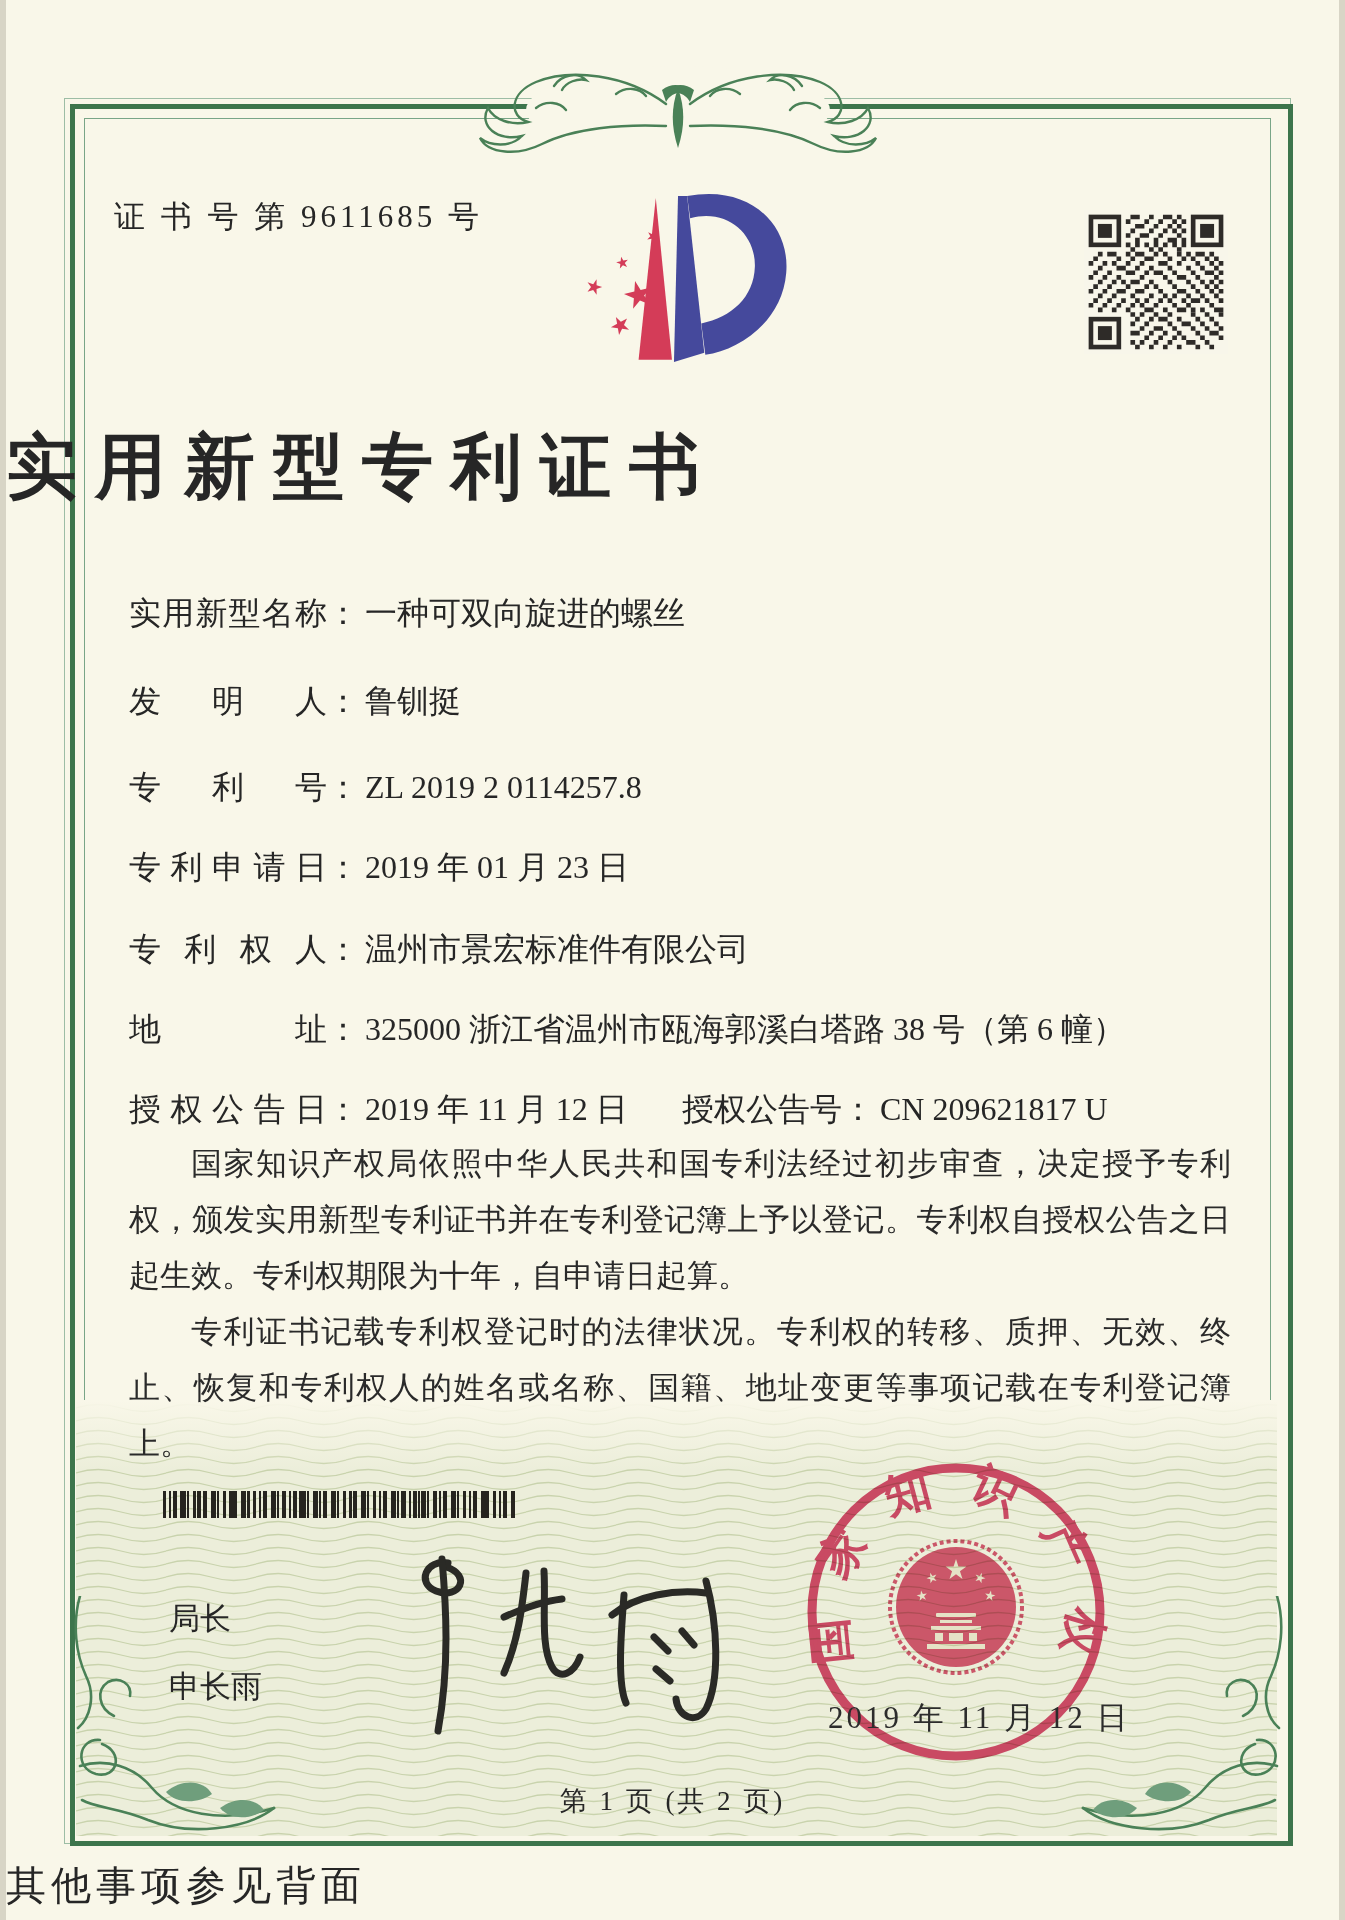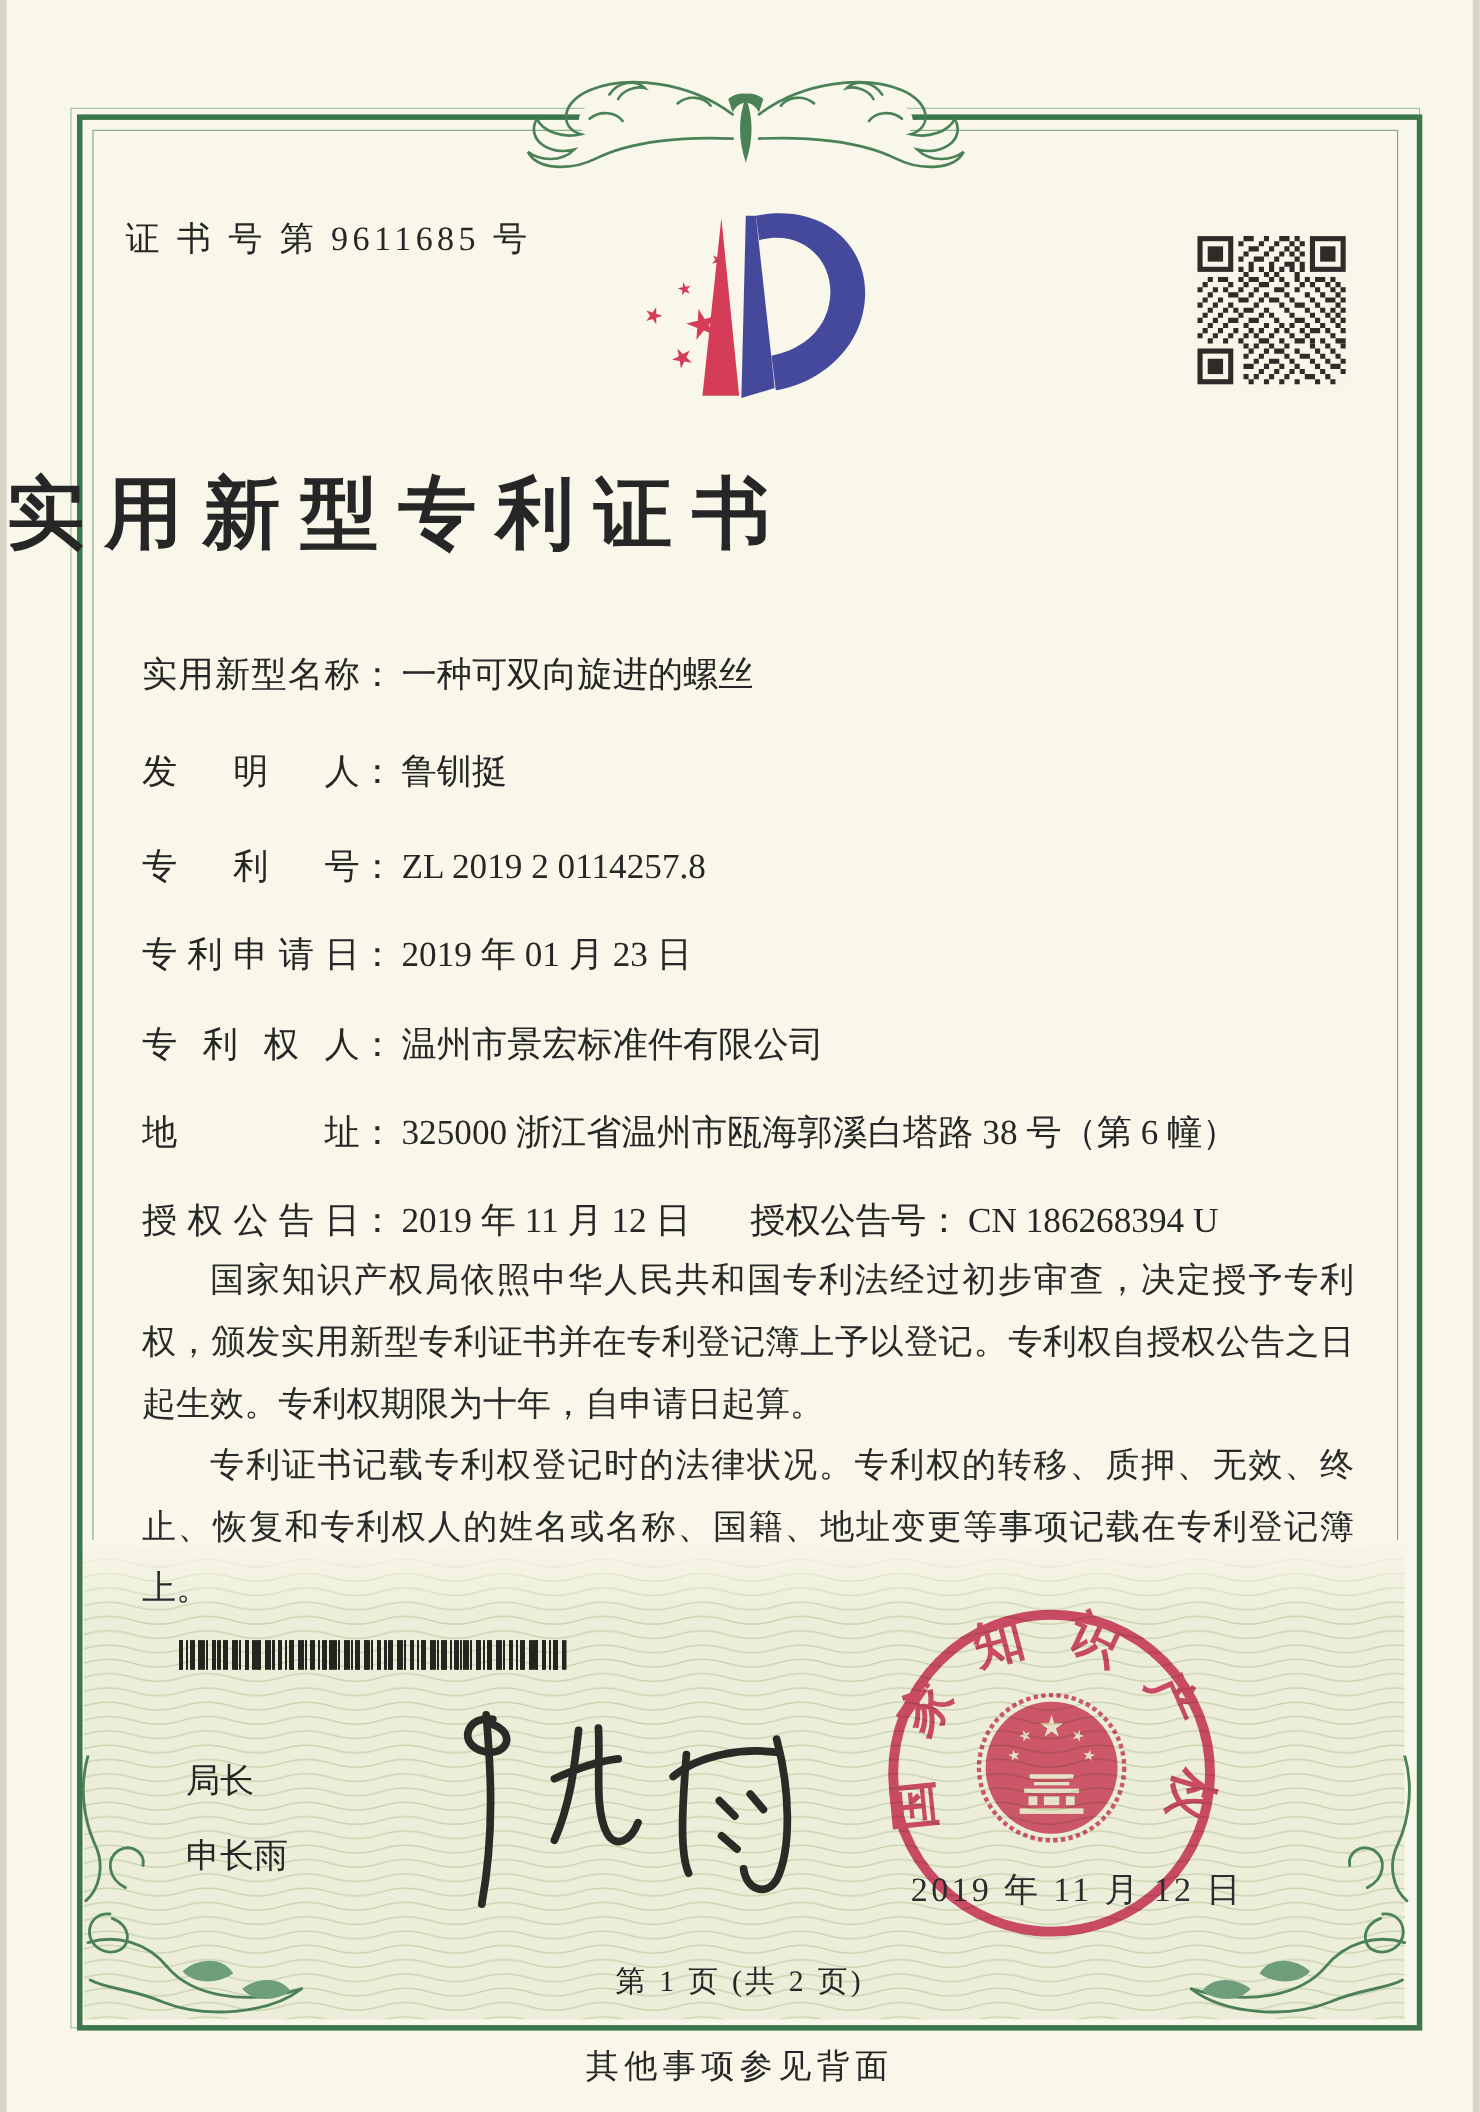--- a/index.html
+++ b/index.html
@@ -38,21 +38,21 @@
   .sig-name{top:1666px;}
   .signature{position:absolute;left:365px;top:1545px;width:380px;height:200px;z-index:2;}
   .seal{position:absolute;left:795px;top:1457px;width:310px;height:310px;z-index:3;mix-blend-mode:multiply;}
   .sealdate{position:absolute;left:822px;top:1697px;font-size:31px;letter-spacing:3px;color:#2c2c2c;z-index:4;white-space:nowrap;}
   
   .dragons{position:absolute;left:460px;top:64px;width:424px;height:92px;z-index:2;}
   .corner-l{position:absolute;left:64px;top:1596px;width:300px;height:248px;z-index:2;}
   .corner-r{position:absolute;left:981px;top:1596px;width:300px;height:248px;z-index:2;transform:scaleX(-1);}
   
   .pageno{position:absolute;left:0;right:0;top:1783px;text-align:center;font-size:27px;letter-spacing:3px;z-index:2;}
-  .backnote{position:absolute;left:0;right:0;top:1858px;text-align:center;font-size:30px;letter-spacing:5px;z-index:2;}
+  .backnote{position:absolute;left:0;right:0;top:1858px;text-align:left;font-size:40px;letter-spacing:5px;z-index:2;}
 </style>
 </head>
 <body>
 
 <div class="page">
 
   
   <svg width="0" height="0" aria-hidden="true">
       <defs>
     <polygon id="star" points="0,-10 2.2,-3.1 9.5,-3.1 3.6,1.2 5.9,8.1 0,3.8 -5.9,8.1 -3.6,1.2 -9.5,-3.1 -2.2,-3.1"></polygon>
@@ -173,21 +173,21 @@
     <span class="flabel">专利申请日</span><span class="colon">：</span><span class="fvalue">2019 年 01 月 23 日</span>
   </div>
   <div class="row" style="top:928px">
     <span class="flabel">专利权人</span><span class="colon">：</span><span class="fvalue">温州市景宏标准件有限公司</span>
   </div>
   <div class="row" style="top:1008px">
     <span class="flabel">地址</span><span class="colon">：</span><span class="fvalue">325000 浙江省温州市瓯海郭溪白塔路 38 号（第 6 幢）</span>
   </div>
   <div class="row" style="top:1088px">
     <span class="flabel">授权公告日</span><span class="colon">：</span><span class="fvalue">2019 年 11 月 12 日</span>
-    <span class="col2"><span>授权公告号</span><span class="colon">：</span><span>CN 186268394 U</span></span>
+    <span class="col2"><span>授权公告号</span><span class="colon">：</span><span>CN 209621817 U</span></span>
   </div>
 
   
   <div class="paras">
     <p>国家知识产权局依照中华人民共和国专利法经过初步审查，决定授予专利权，颁发实用新型专利证书并在专利登记簿上予以登记。专利权自授权公告之日起生效。专利权期限为十年，自申请日起算。</p>
     <p>专利证书记载专利权登记时的法律状况。专利权的转移、质押、无效、终止、恢复和专利权人的姓名或名称、国籍、地址变更等事项记载在专利登记簿上。</p>
   </div>
 
   
   <div class="barcode"></div>

